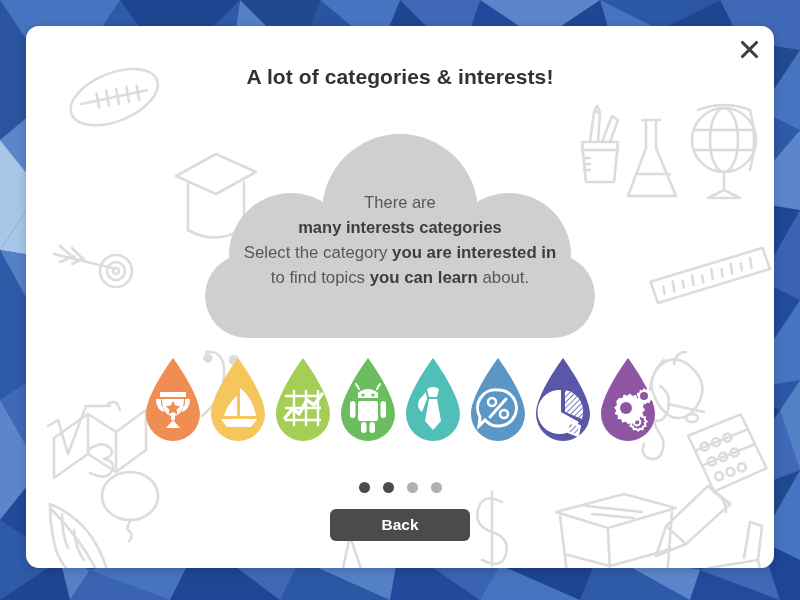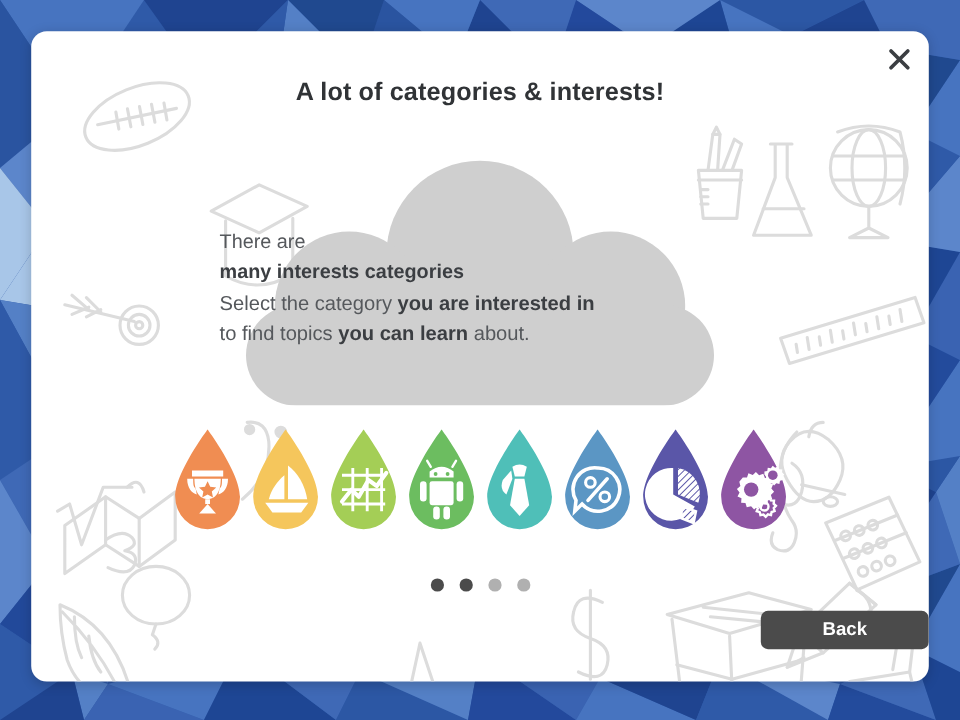--- a/index.html
+++ b/index.html
@@ -47,21 +47,21 @@
 
   
   #cloud-wrap {
     position: absolute; left: 157px; top: 104px;
     width: 434px; height: 208px;
     z-index: 8;
   }
   #cloud-svg { position: absolute; inset: 0; }
   #cloud-text {
     position: absolute; left: 0; top: 60px; width: 434px;
-    color: #55585c;
+    text-align: center; color: #55585c;
     font-size: 16.5px; line-height: 25px;
     z-index: 2;
   }
   #cloud-text .b { font-weight: bold; color: #3b3e42; }
   #cloud-text .l2 { font-size: 16.8px; }
   #cloud-text .grp2 { margin-top: 0; }
 
   
   #drops {
     position: absolute; left: 0; top: 330px; width: 748px;
@@ -76,21 +76,21 @@
   #dots {
     position: absolute; left: 0; top: 456px; width: 748px;
     display: flex; justify-content: center; gap: 13px;
     z-index: 10;
   }
   .dot { width: 11px; height: 11px; border-radius: 50%; cursor: pointer; }
 
   
   #btn-row {
     position: absolute; left: 0; top: 483px; width: 748px;
-    display: flex; justify-content: flex-end; gap: 32px;
+    display: flex; justify-content: center; gap: 32px;
     z-index: 10;
   }
   .nav-btn {
     width: 140px; height: 32px;
     background: #4b4b4b;
     border: none; border-radius: 6px;
     color: #ffffff; font-size: 15.5px; font-weight: bold;
     font-family: "Liberation Sans", sans-serif;
     cursor: pointer;
     line-height: 32px; text-align: center;

